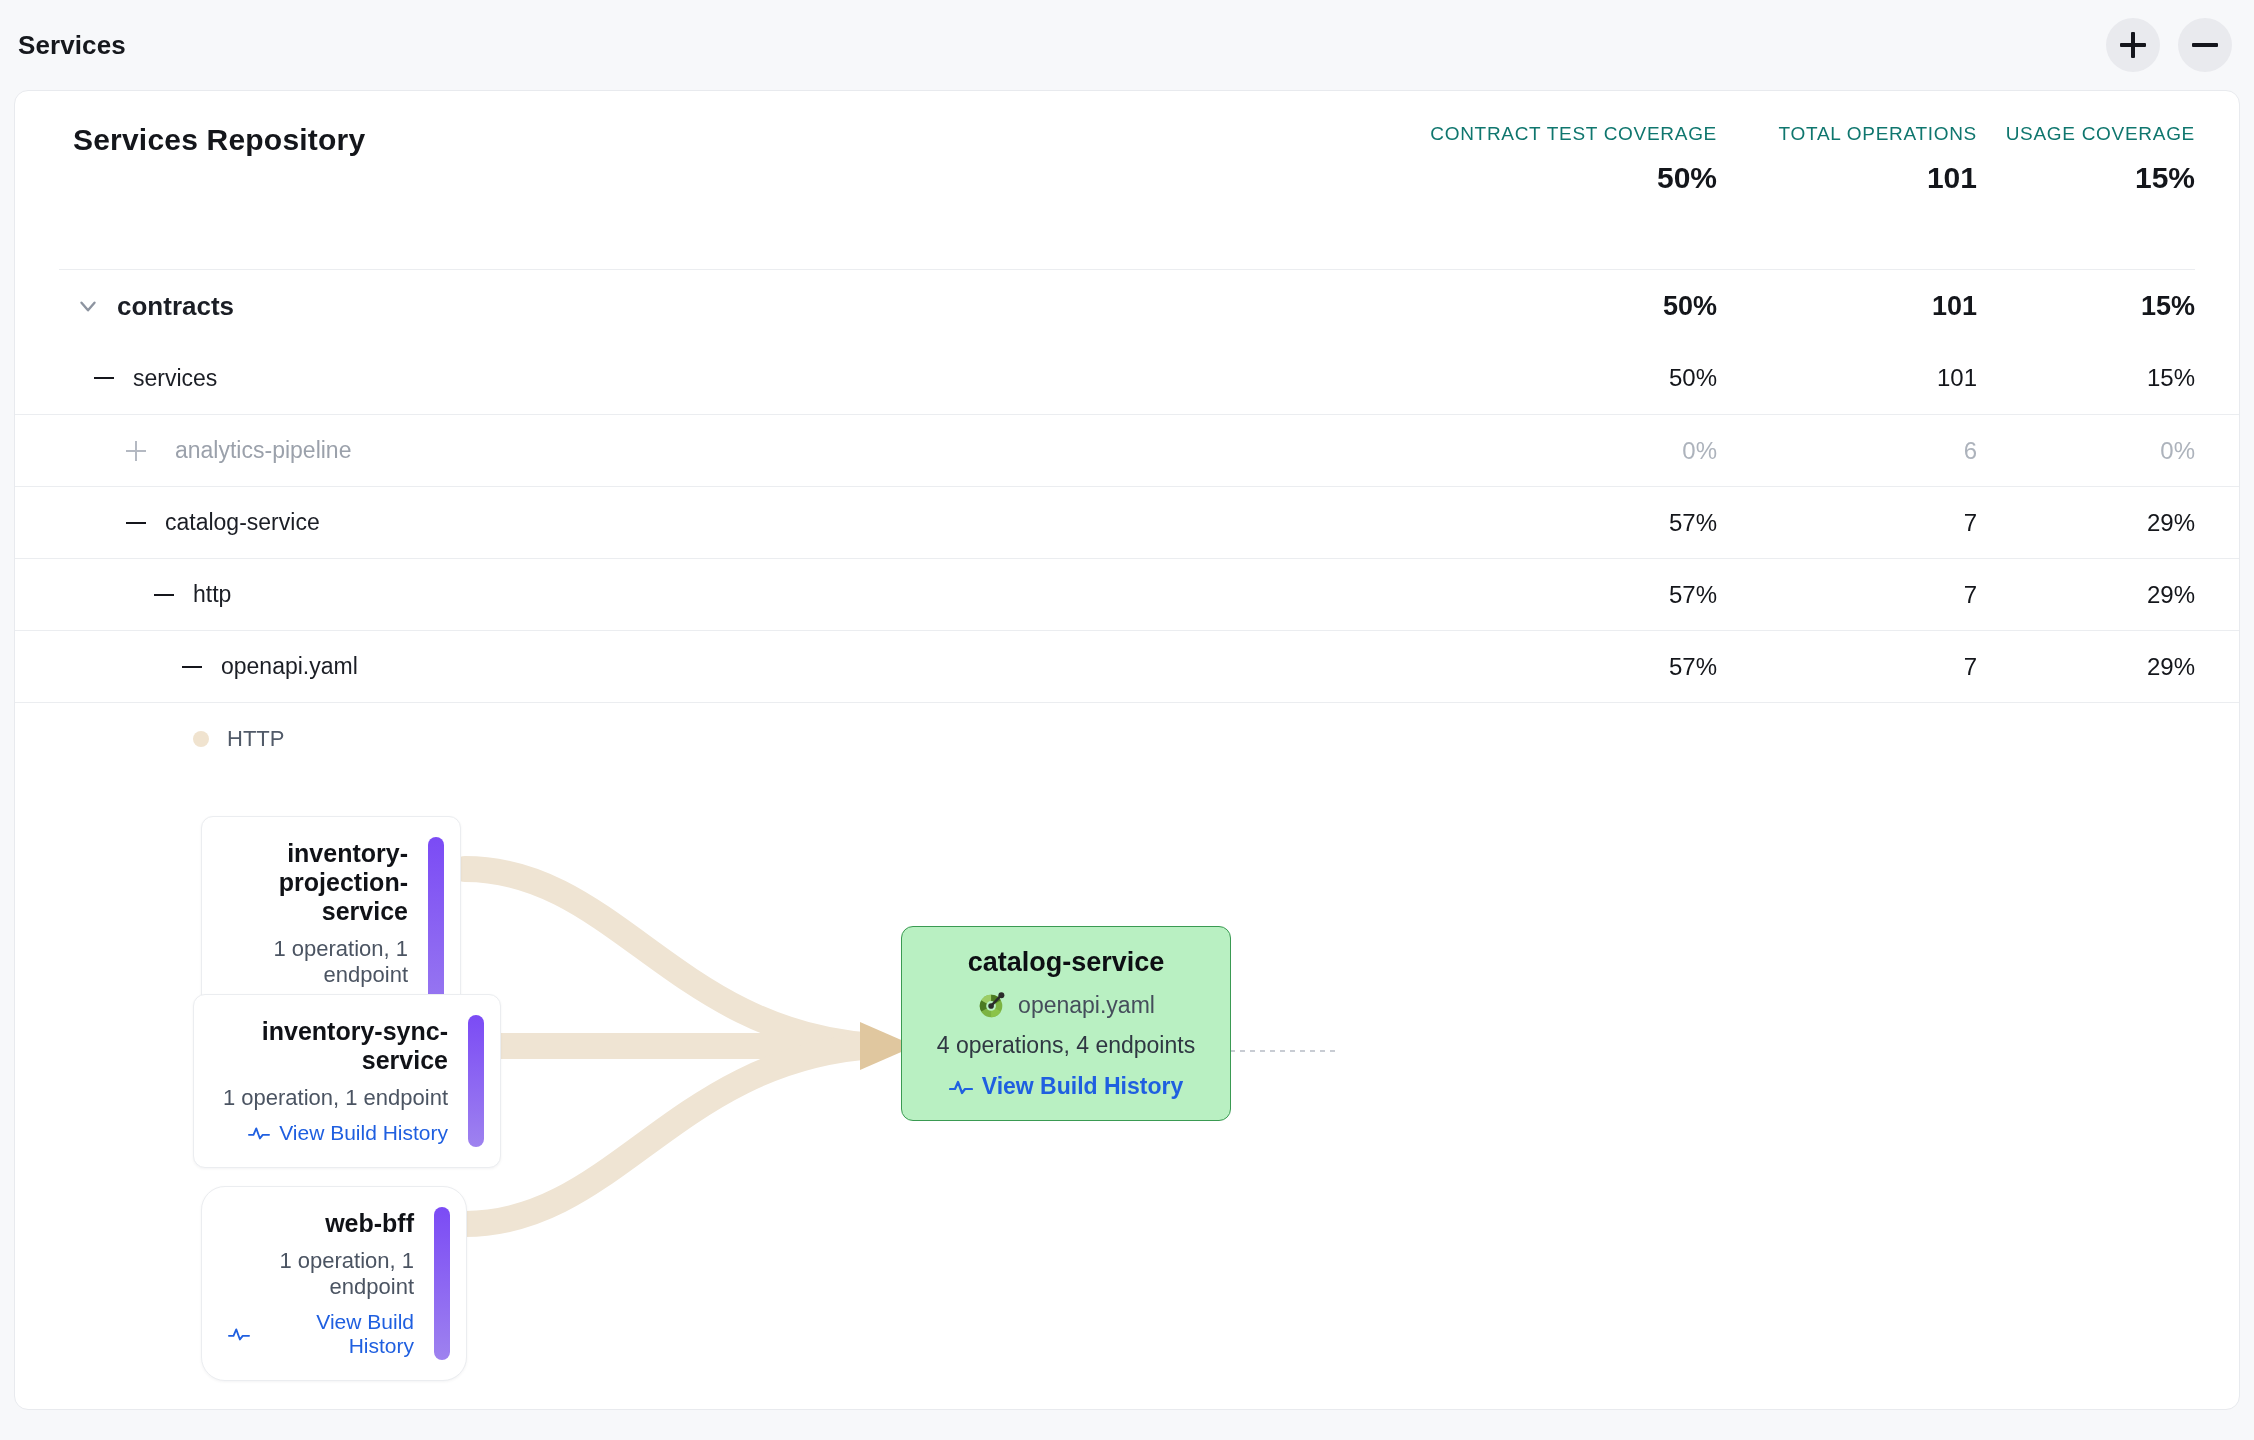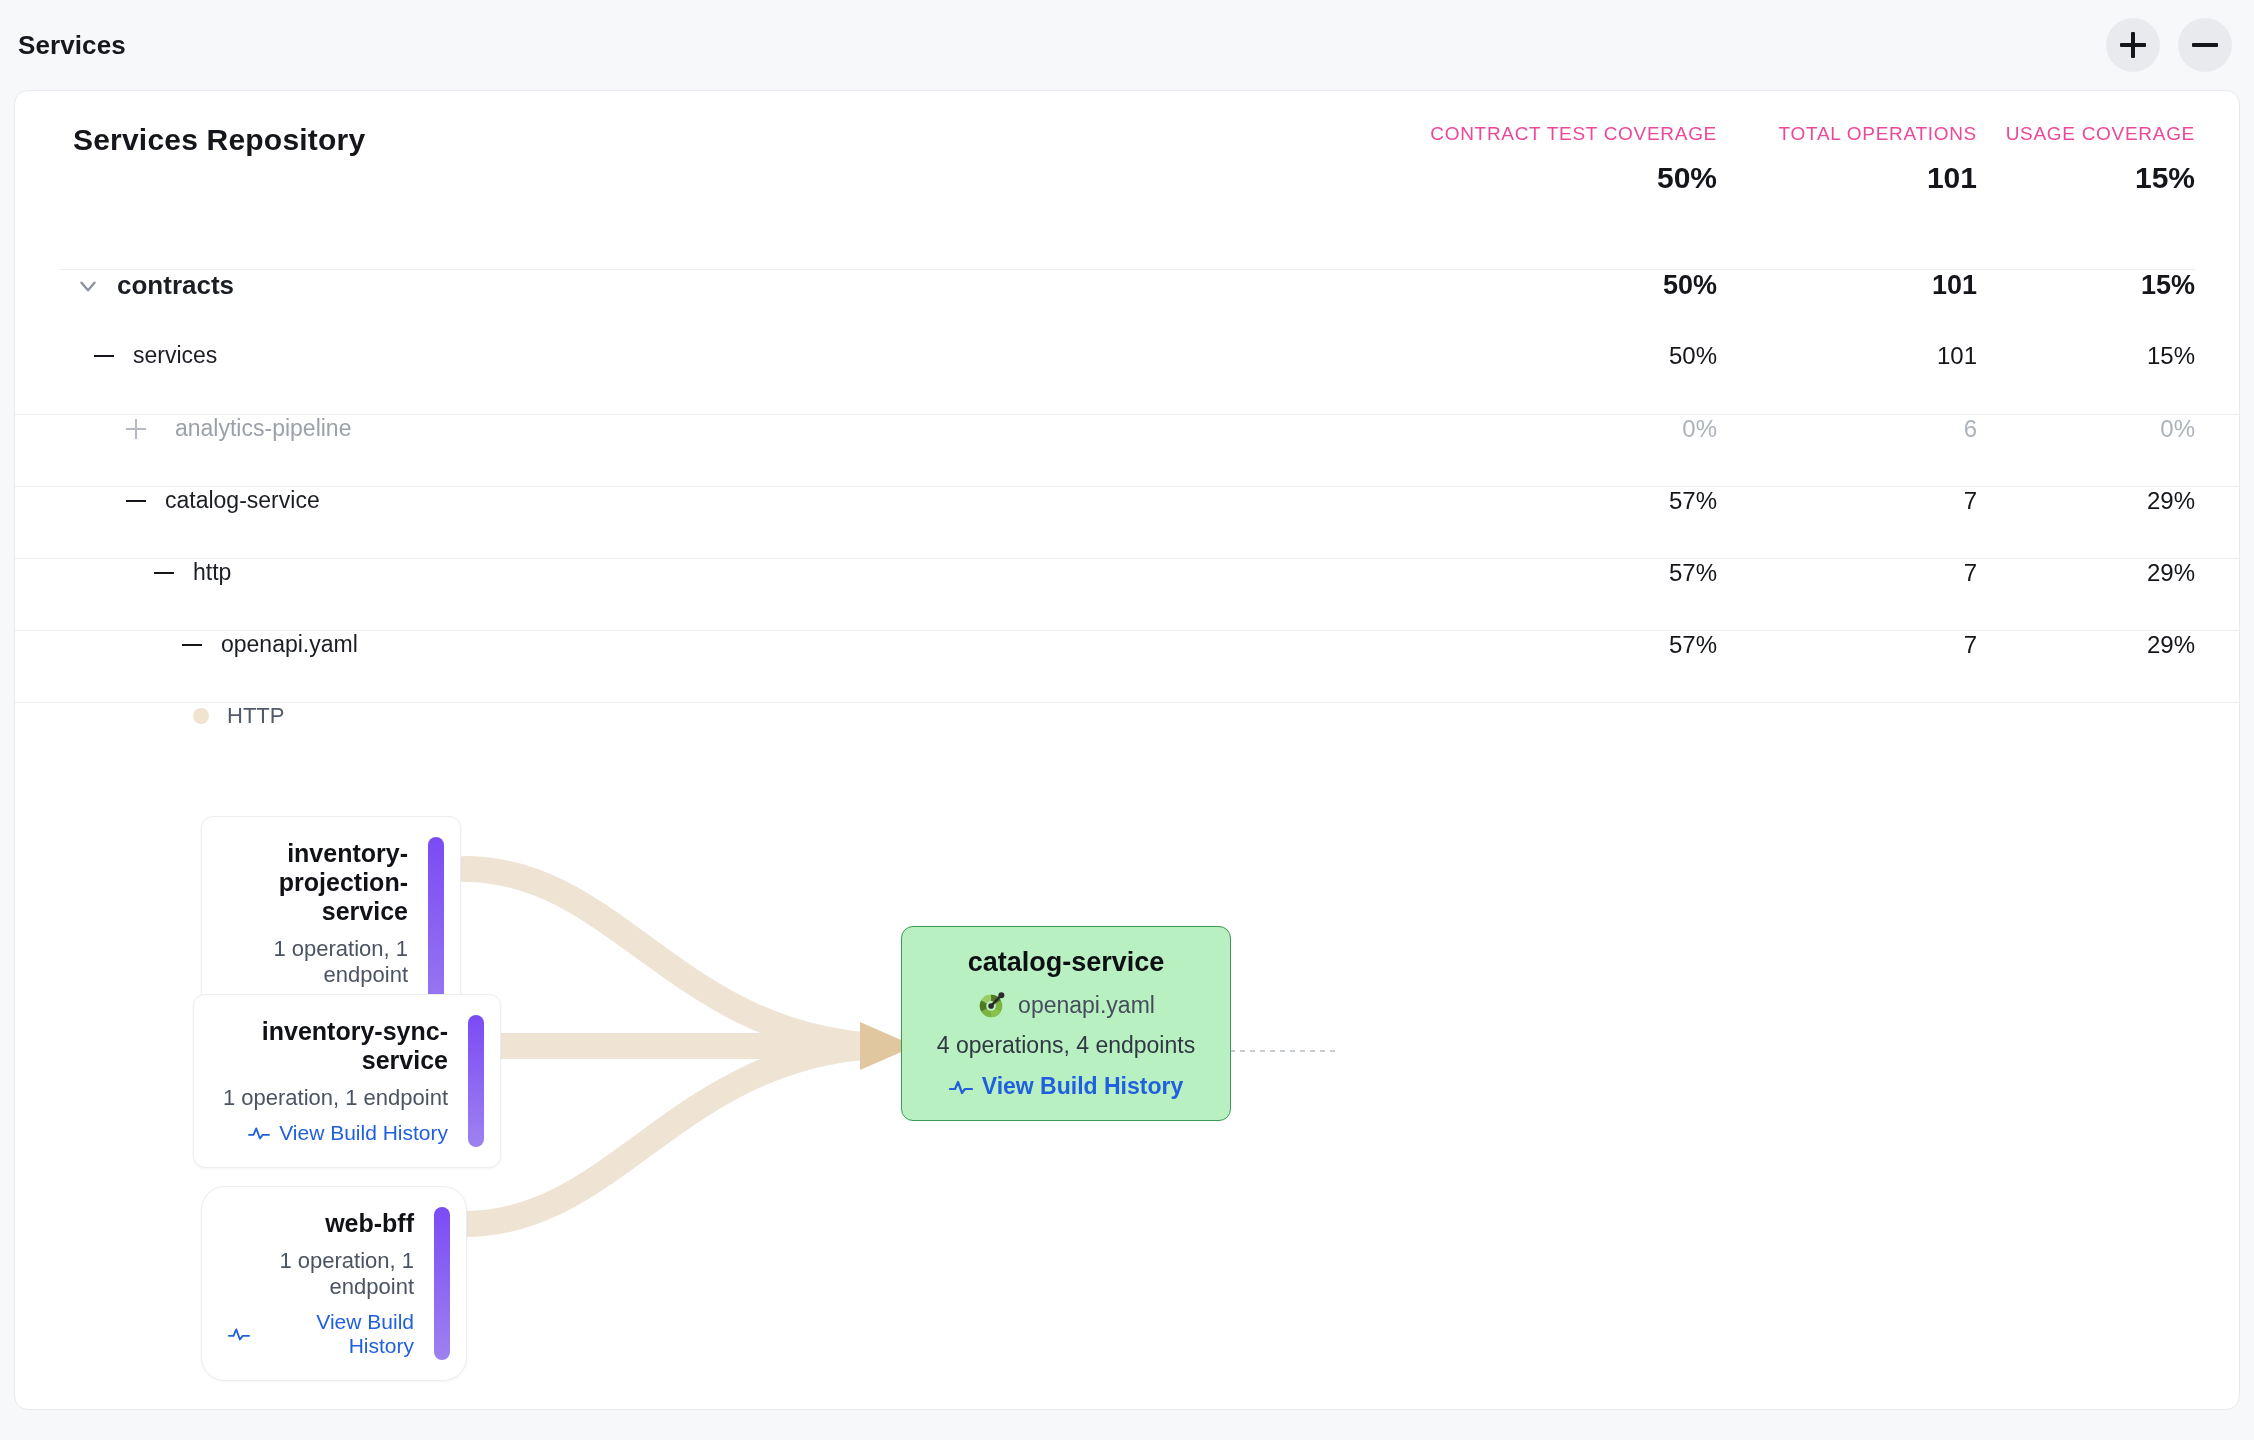--- a/index.html
+++ b/index.html
@@ -48,36 +48,36 @@
   }
   .repo-title { font-size: 30px; font-weight: bold; color: #14161b; letter-spacing: .2px; }
   .repo-url { margin-top: 17px; font-size: 22px; color: #4c5563; letter-spacing: .1px; }
 
   .metrics {
     position: absolute; right: 44px; top: 32px;
     display: flex; align-items: flex-start;
   }
   .metric { text-align: right; }
   .metric-label {
-    font-size: 19px; color: #ec4899; letter-spacing: .7px; white-space: nowrap;
+    font-size: 19px; color: #0f766e; letter-spacing: .7px; white-space: nowrap;
   }
   .metric-value {
     margin-top: 16px; font-size: 30px; font-weight: bold; color: #14161b;
   }
   .m-ctc { width: 330px; }
   .m-ops { width: 260px; }
   .m-use { width: 218px; }
 
   .divider { height: 1px; background: #ebedf0; margin: 0 44px 0 44px; }
 
   
   .tree { padding: 0; }
   .trow {
     position: relative; height: 72px;
-    display: flex; align-items: flex-start;
+    display: flex; align-items: center;
     padding-left: 58px; padding-right: 44px;
   }
   .trow.sep { border-top: 1px solid #ebedf0; }
   .trow .label-wrap { display: flex; align-items: center; flex: 1 1 auto; min-width: 0; }
   .toggle {
     width: 30px; display: inline-flex; align-items: center; justify-content: center;
     color: #9aa1ac; font-size: 26px; line-height: 1; cursor: pointer; flex: 0 0 auto;
   }
   .toggle.chev { color: #8d94a0; }
   .toggle .dash { display: block; width: 20px; height: 2px; background: #15161c; }

